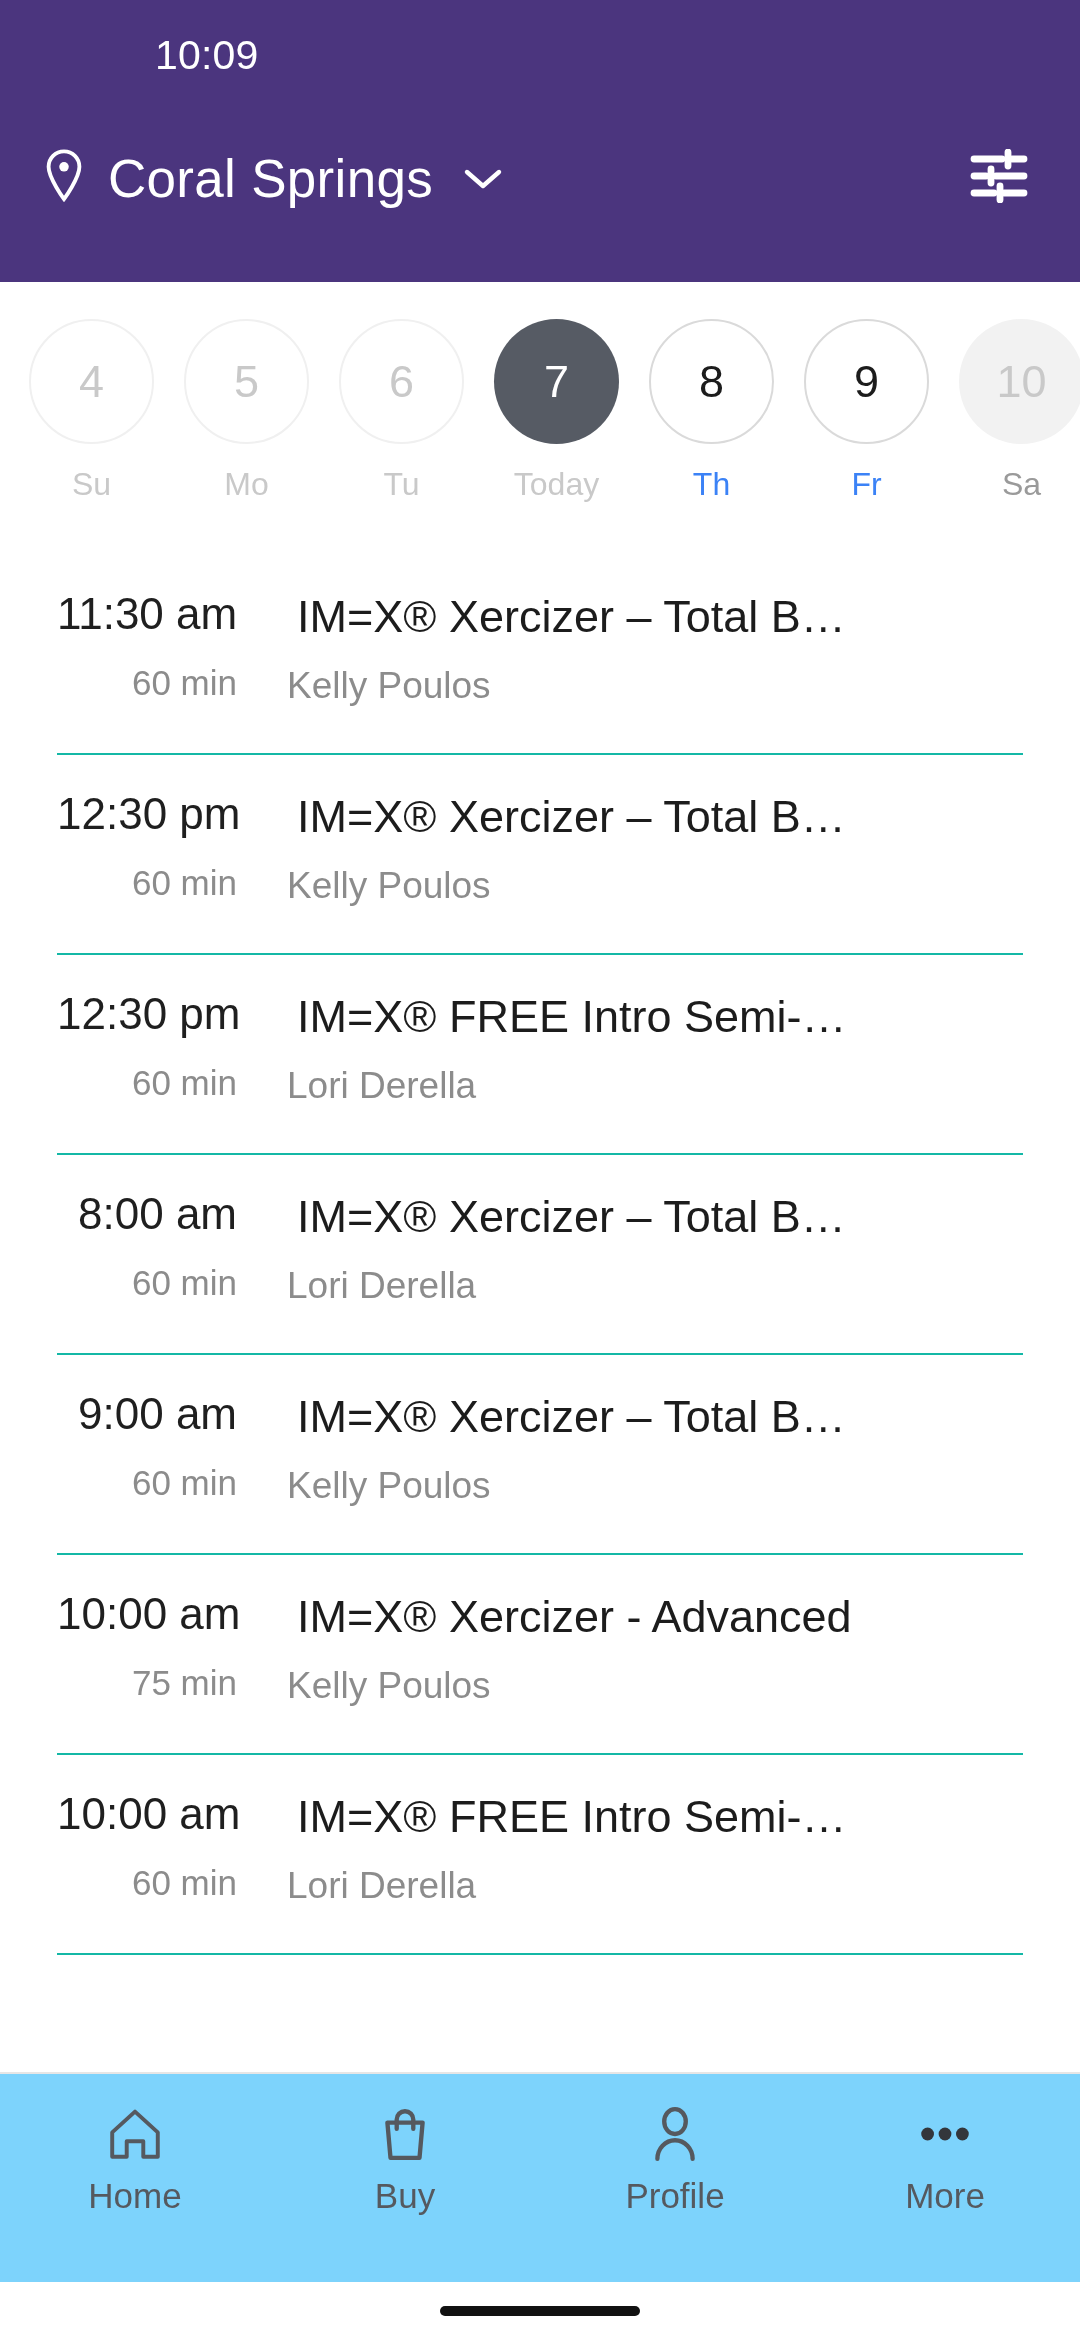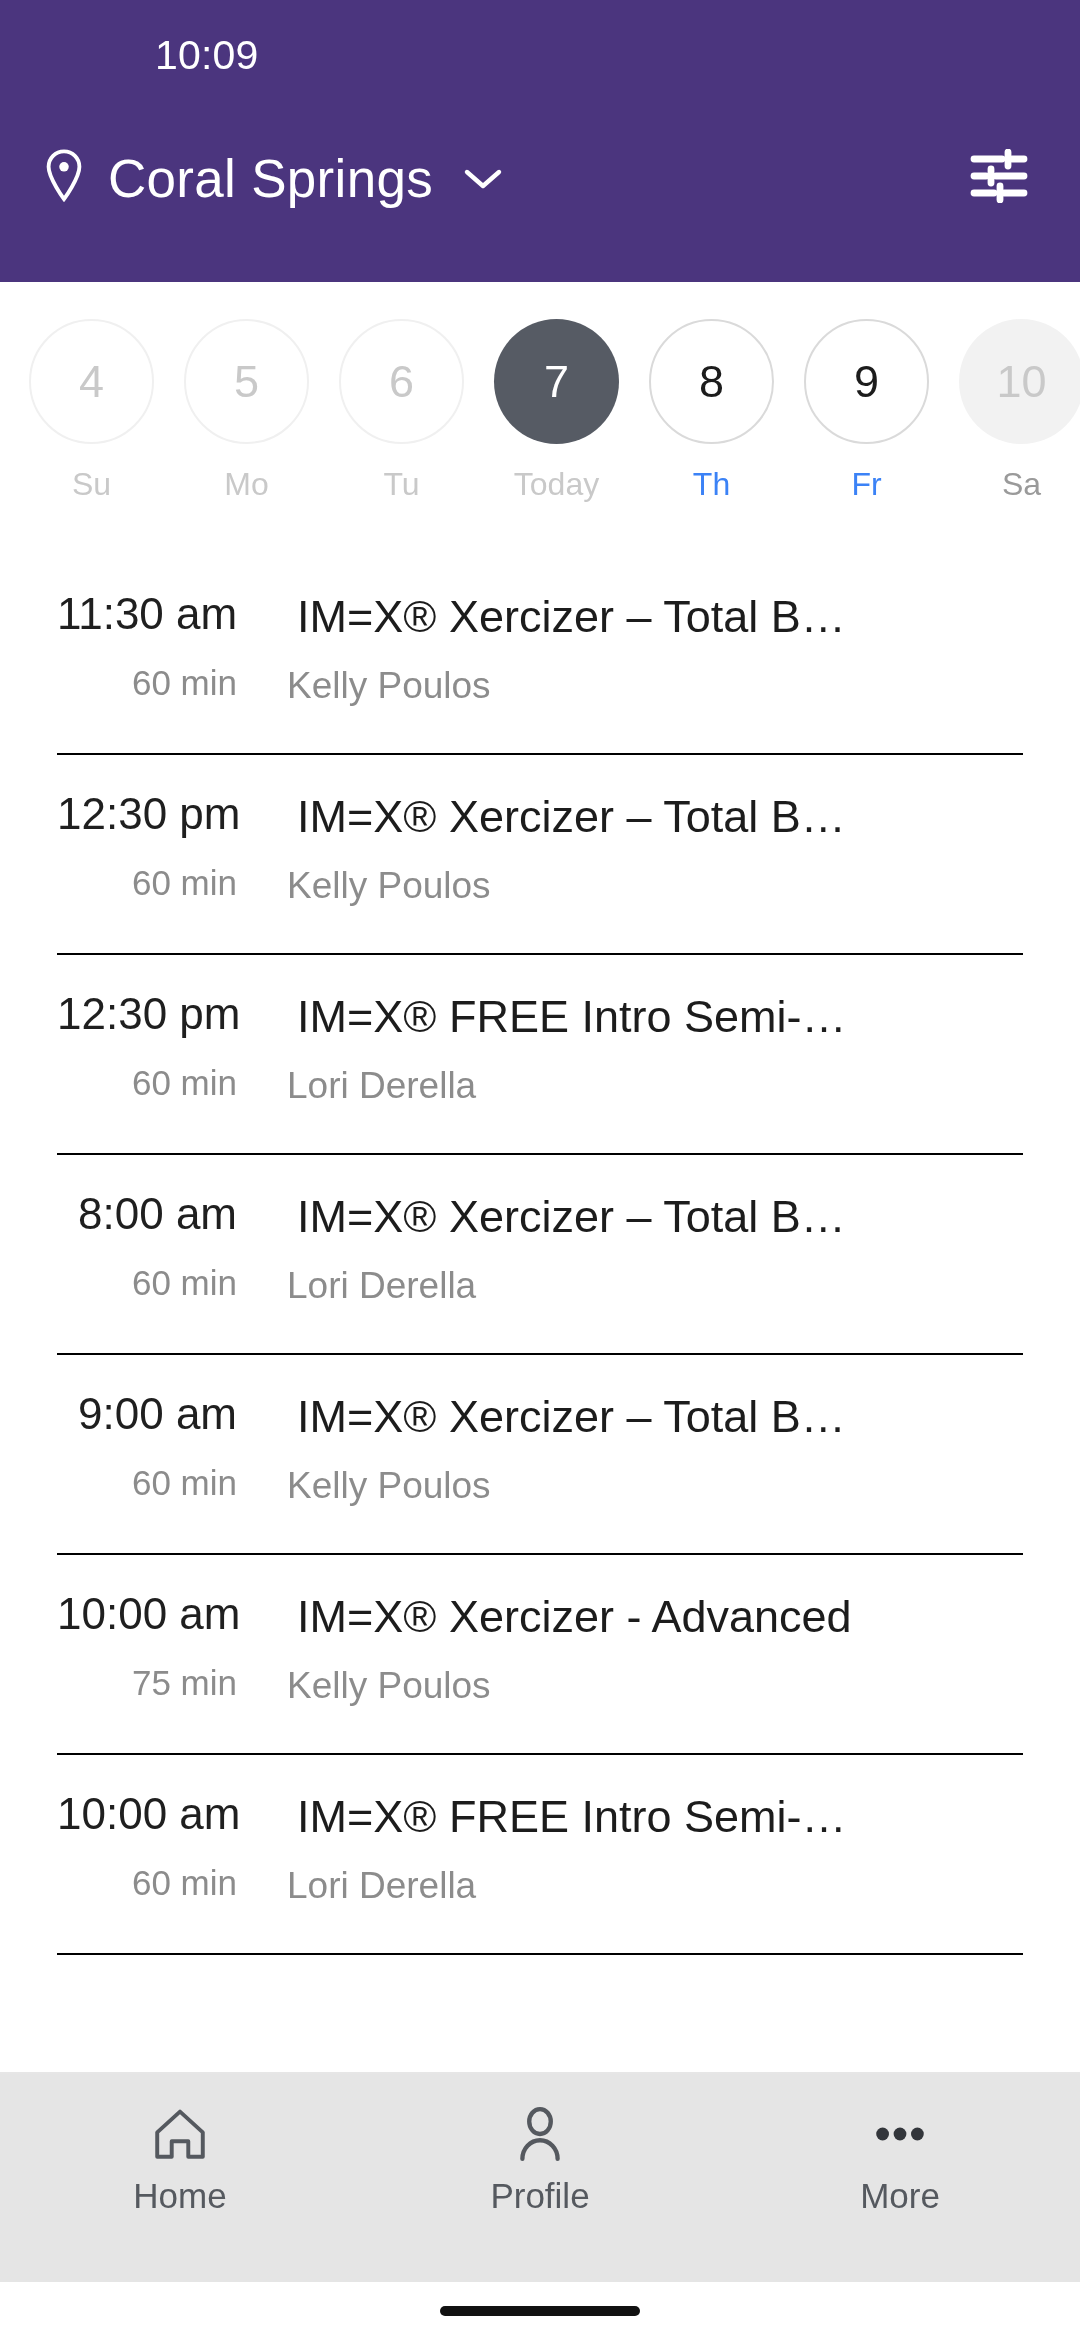--- a/index.html
+++ b/index.html
@@ -139,21 +139,21 @@
     overflow: hidden;
   }
   .class-row {
     display: flex;
     padding: 0 57px 0 57px;
     min-height: 200px;
   }
   .class-row-inner {
     display: flex;
     width: 100%;
-    border-bottom: 2px solid #000000;
+    border-bottom: 2px solid #14b8a6;
     padding-bottom: 28px;
     margin-bottom: 26px;
   }
   .class-row:last-child .class-row-inner { }
   .time-col {
     width: 230px;
     flex: 0 0 230px;
     text-align: right;
     padding-right: 50px;
     padding-top: 8px;
@@ -188,21 +188,21 @@
   }
 
   
   .bottom-nav {
     flex: 0 0 210px;
     height: 210px;
     border-top: 2px solid #E6E6E6;
     display: flex;
     align-items: flex-start;
     padding-top: 28px;
-    background: #e5e5e5;
+    background: #7dd3fc;
   }
   .nav-item {
     flex: 1 1 20%;
     display: flex;
     flex-direction: column;
     align-items: center;
     gap: 10px;
   }
   .nav-icon { height: 64px; display:flex; align-items:center; justify-content:center; }
   .nav-label {
@@ -412,20 +412,29 @@
     <div class="nav-item">
       <span class="nav-icon">
         <svg width="58" height="58" viewBox="0 0 28 28">
           <path d="M3 13.2 L14 3.2 L25 13.2 L25 25 L18 25 L18 17.5 L10 17.5 L10 25 L3 25 Z" fill="none" stroke="#55595F" stroke-width="1.9" stroke-linejoin="round"></path>
         </svg>
       </span>
       <span class="nav-label">Home</span>
     </div>
 
 
+    <div class="nav-item">
+      <span class="nav-icon">
+        <svg width="54" height="58" viewBox="0 0 26 28">
+          <path d="M4.5 8.5 L21.5 8.5 L20 25.5 L6 25.5 Z" fill="none" stroke="#55595F" stroke-width="2.1" stroke-linejoin="round"></path>
+          <path d="M9 11.5 L9 7 A4 4 0 0 1 17 7 L17 11.5" fill="none" stroke="#55595F" stroke-width="2.1" stroke-linecap="round"></path>
+        </svg>
+      </span>
+      <span class="nav-label">Buy</span>
+    </div>
 
     <div class="nav-item">
       <span class="nav-icon">
         <svg width="56" height="58" viewBox="0 0 26 28">
           <ellipse cx="13" cy="8" rx="5.2" ry="6" fill="none" stroke="#55595F" stroke-width="2.1"></ellipse>
           <path d="M4.5 26 A8.5 9 0 0 1 21.5 26" fill="none" stroke="#55595F" stroke-width="2.1" stroke-linecap="round"></path>
         </svg>
       </span>
       <span class="nav-label">Profile</span>
     </div>

